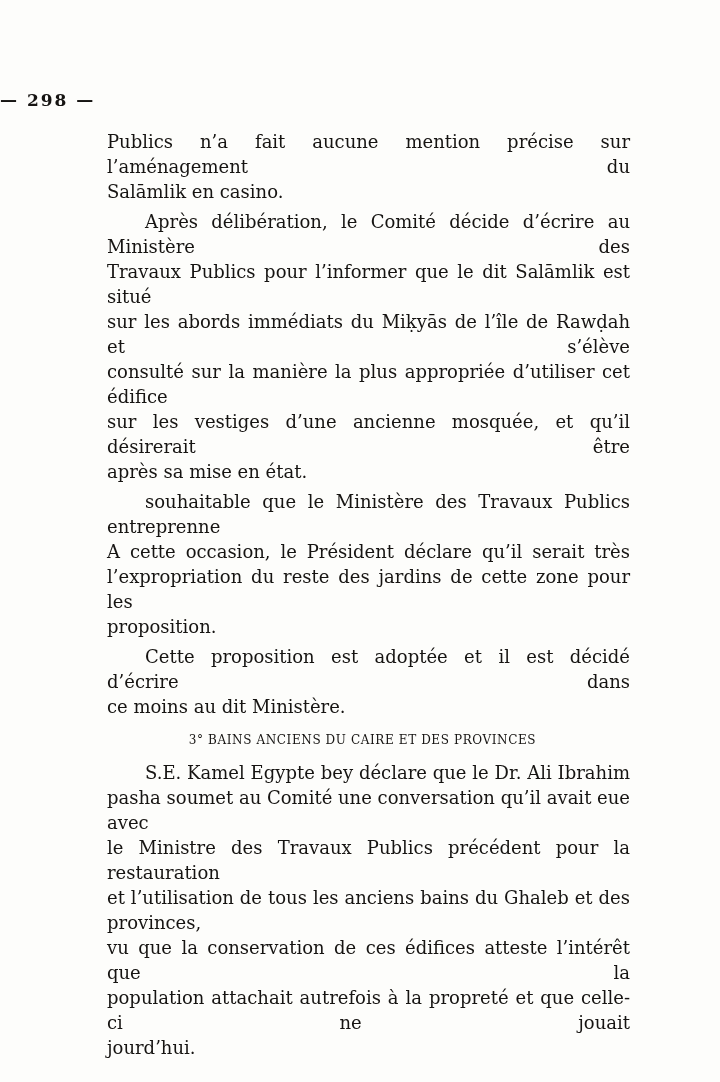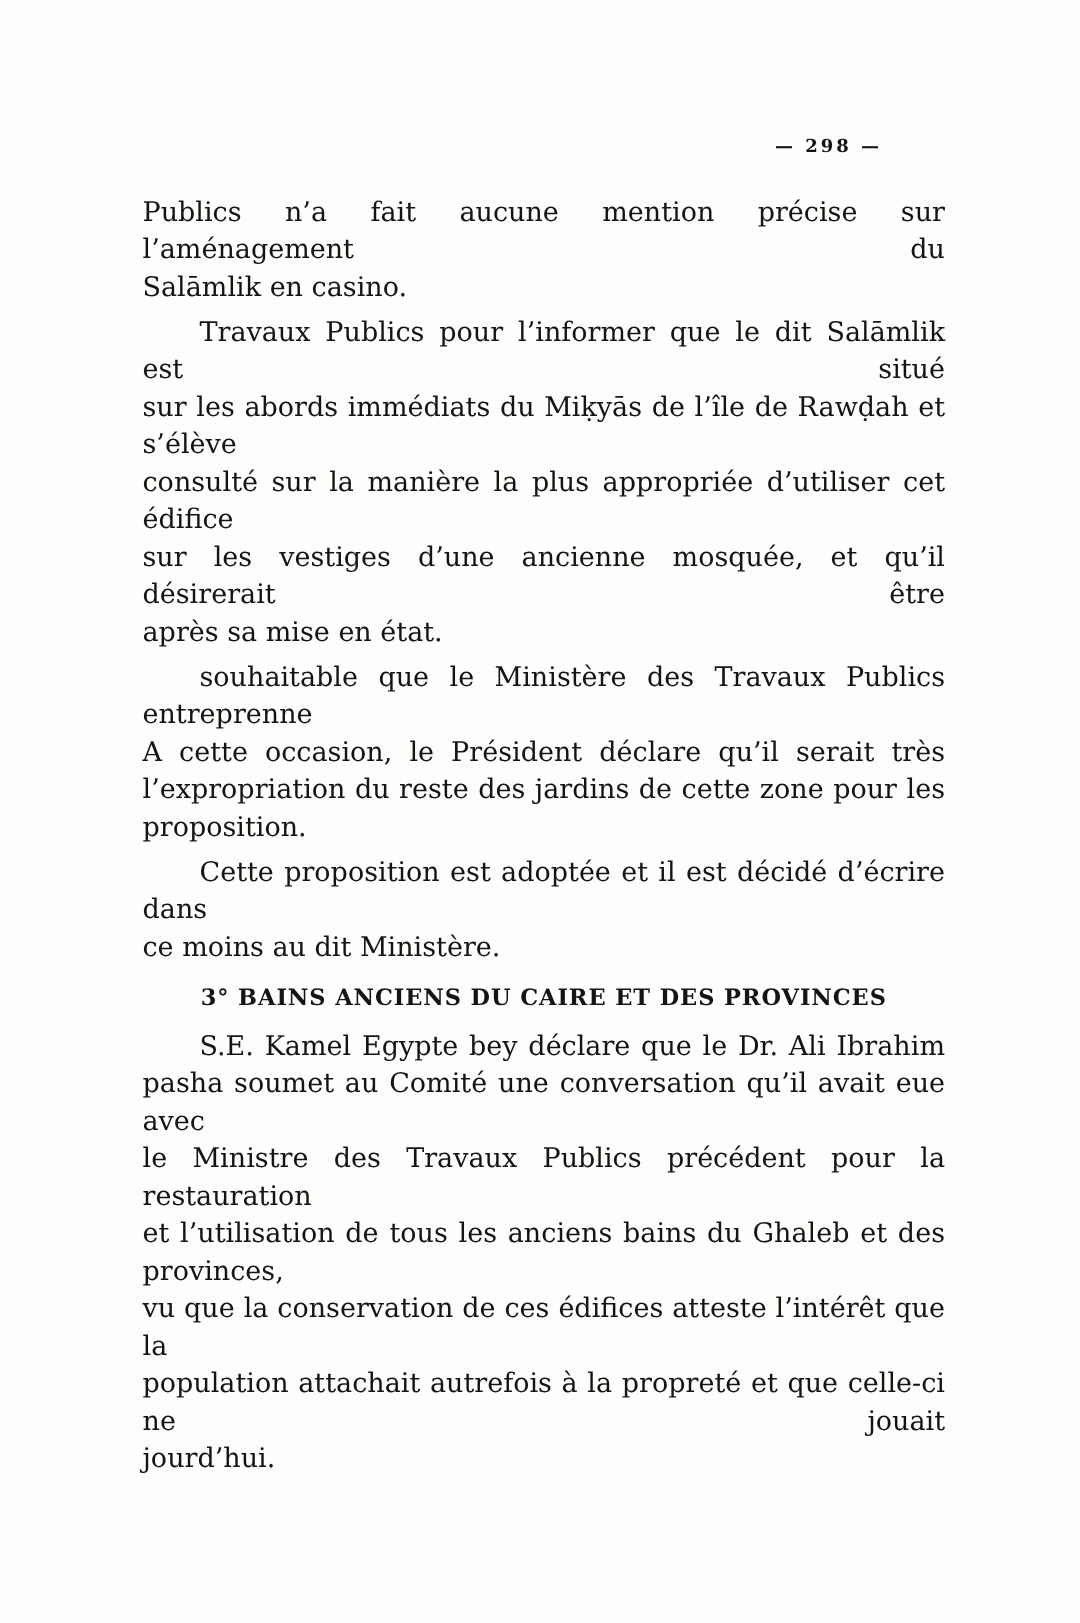--- a/index.html
+++ b/index.html
@@ -14,67 +14,68 @@
     background: #fdfdfb;
     font-family: "DejaVu Serif", "Liberation Serif", serif;
     color: #161412;
     overflow: hidden;
   }
   .page-number {
     position: absolute;
     top: 90px;
     left: 0;
     width: 588px;
-    text-align: right;
-    font-size: 12px;
+    text-align: left;
+    font-size: 17px;
     font-weight: bold;
     letter-spacing: 2px;
   }
   .text-block {
     position: absolute;
     top: 129px;
     left: 95px;
     width: 535px;
     font-size: 18px;
     line-height: 25px;
     font-weight: 500;
   }
   .para {
-    margin: 0 0 5px 0;
+    margin: 0 0 5px 12px;
   }
   .para.indent .ln:first-child {
     text-indent: 38px;
   }
   .ln {
     text-align: justify;
     text-align-last: justify;
     white-space: normal;
   }
   .ln.last {
     text-align-last: left;
   }
   .heading {
     margin: 9px 0 7px 0;
     text-align: center;
-    font-size: 15px;
-    font-weight: bold;
+    font-size: 12px;
+    font-weight: normal;
     letter-spacing: 0.6px;
   }
 </style>
 </head>
 <body>
 
 <div class="page">
   <div class="page-number">— 298 —</div>
   <div class="text-block">
       <div class="para">
         <div class="ln">Publics n’a fait aucune mention précise sur l’aménagement du</div>
         <div class="ln last">Salāmlik en casino.</div>
       </div>
       <div class="para indent">
+        <div class="ln">Après délibération, le Comité décide d’écrire au Ministère des</div>
         <div class="ln">Travaux Publics pour l’informer que le dit Salāmlik est situé</div>
         <div class="ln">sur les abords immédiats du Miḳyās de l’île de Rawḍah et s’élève</div>
         <div class="ln">consulté sur la manière la plus appropriée d’utiliser cet édifice</div>
         <div class="ln">sur les vestiges d’une ancienne mosquée, et qu’il désirerait être</div>
         <div class="ln last">après sa mise en état.</div>
       </div>
       <div class="para indent">
         <div class="ln">souhaitable que le Ministère des Travaux Publics entreprenne</div>
         <div class="ln">A cette occasion, le Président déclare qu’il serait très</div>
         <div class="ln">l’expropriation du reste des jardins de cette zone pour les</div>

